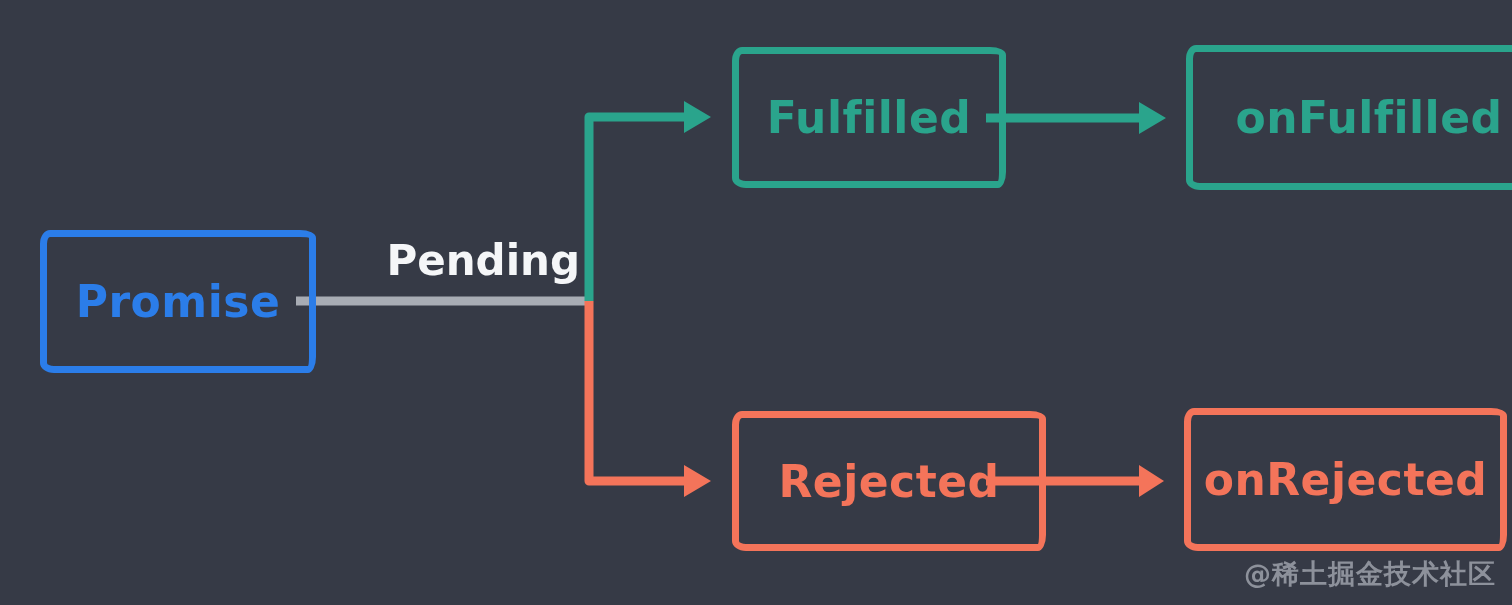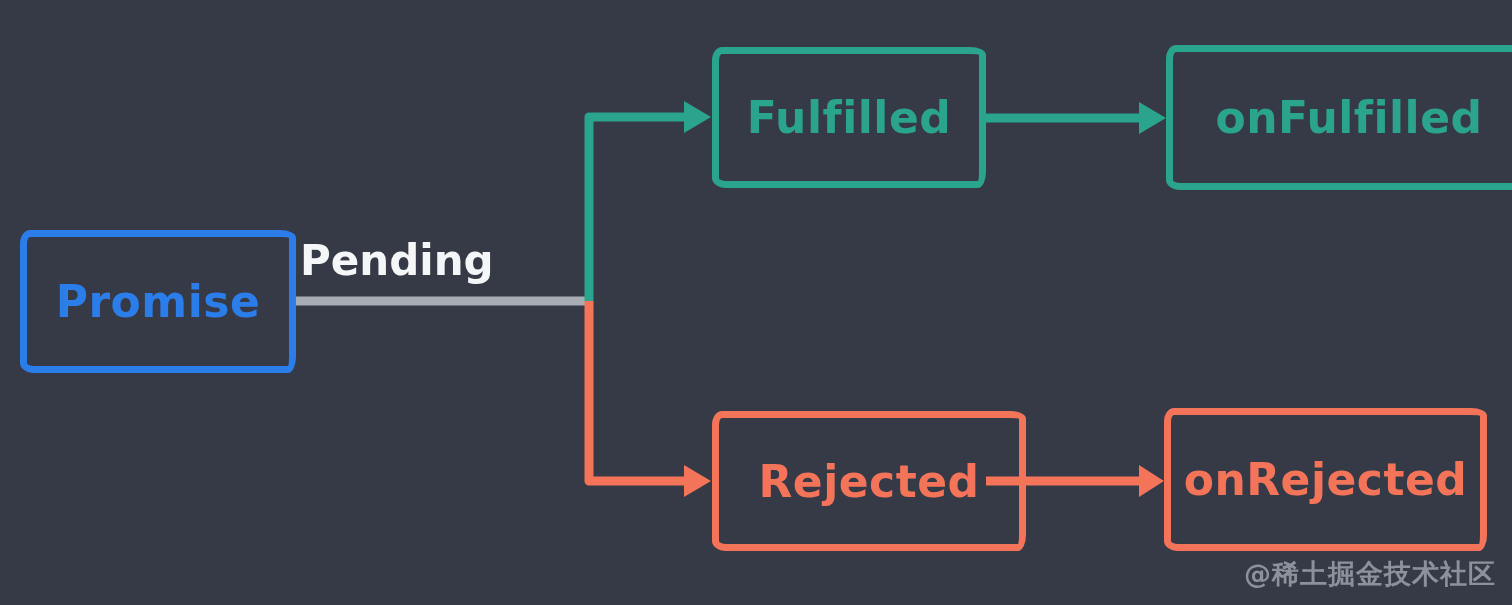--- a/index.html
+++ b/index.html
@@ -39,37 +39,38 @@
     display: flex;
     align-items: center;
     justify-content: center;
     font-weight: 700;
     font-size: 44px;
     letter-spacing: 0.5px;
     
     border-style: solid;
     border-width: 7px;
     border-radius: 10px 16px 8px 14px / 14px 8px 16px 10px;
+    margin-left: 20px;
   }
   .node.blue   { border-color: var(--promise-blue);   color: var(--promise-blue); align-items: center; }
   .node.teal   { border-color: var(--fulfilled-teal); color: var(--fulfilled-teal); }
   .node.orange { border-color: var(--rejected-orange); color: var(--rejected-orange); }
 
   .node-promise     { left: 20px;   top: 230px; width: 276px; height: 143px; }
   .node-fulfilled   { left: 712px;  top: 47px;  width: 274px; height: 141px; }
   .node-onfulfilled { left: 1166px; top: 45px;  width: 366px; height: 145px; }
   .node-rejected    { left: 712px;  top: 411px; width: 314px; height: 140px; }
   .node-onrejected  { left: 1164px; top: 408px; width: 323px; height: 143px; }
 
   .pending-label {
     position: absolute;
     left: 300px;
     top: 236px;
     width: 280px;
-    text-align: left;
+    text-align: right;
     color: var(--text-white);
     font-size: 42px;
     font-weight: 700;
   }
   .watermark {
     position: absolute;
     right: 16px;
     bottom: 13px;
     color: var(--watermark-gray);
     font-size: 27px;

